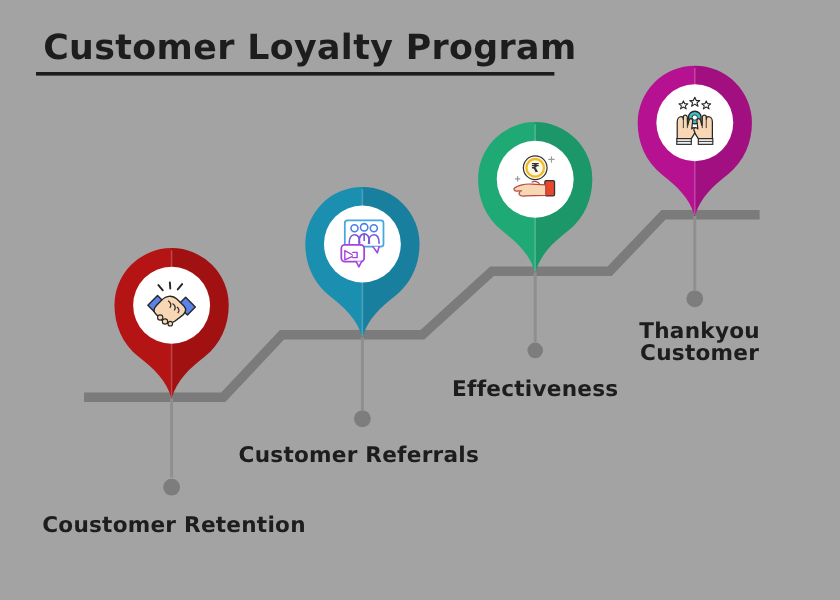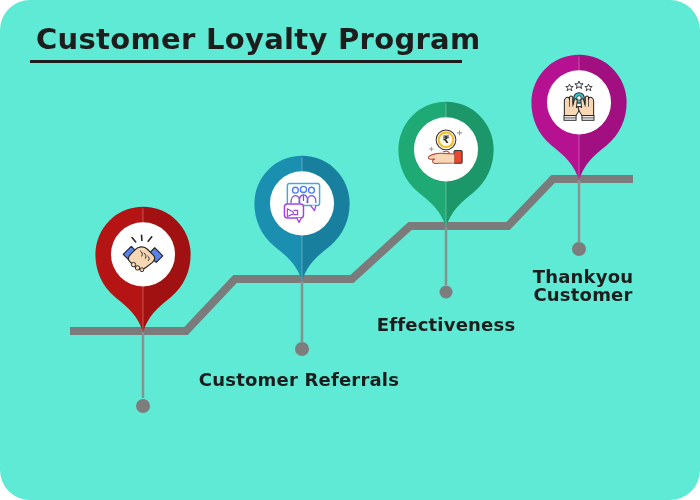--- a/index.html
+++ b/index.html
@@ -1,19 +1,18 @@
 <!DOCTYPE html>
 <html><head>
 <meta charset="utf-8">
 <style>
   html,body{margin:0;padding:0;background:#fff;}
   .canvas{
-    position:relative;width:700px;height:500px;background:#5eead4;overflow:hidden;
+    position:relative;width:700px;height:500px;background:#a3a3a3;overflow:hidden;
     font-family:"DejaVu Sans","Liberation Sans",sans-serif;
-    border-radius:30px;
   }
   .title{
     position:absolute;left:36px;top:22px;font-size:29px;font-weight:bold;
     color:#1d1d1d;letter-spacing:0.3px;white-space:nowrap;
   }
   .title-underline{
     position:absolute;left:30px;top:60px;width:432px;height:2.5px;background:#1d1d1d;
   }
   svg.layer{position:absolute;left:0;top:0;}
   svg.pin{position:absolute;}
@@ -136,20 +135,21 @@
         <path d="M12,50 L12,31 C12,27 14.5,25 16.5,25 C18,25 19,26.5 19,28.5 L19,25.5 C19,22.5 23,22.5 23.5,25.5 L24,35 L25.5,29 C26.5,26 30,27 29.5,30.5 L28.5,39 C30.5,36.5 33.8,37.5 33,40.5 C31.8,44.5 29.5,48 28,50 Z" fill="#f8d7b4" stroke="#272727" stroke-width="1.4" stroke-linejoin="round"></path>
         <path d="M19,29 L19,38 M23.5,27 L23.5,38" fill="none" stroke="#272727" stroke-width="1"></path>
         <rect x="11.5" y="50" width="16.5" height="6.5" fill="#f0f0f0" stroke="#272727" stroke-width="1.3"></rect>
         <line x1="11.5" y1="53.2" x2="28" y2="53.2" stroke="#272727" stroke-width="1"></line>
       </g>
       <use href="#icn4hand" transform="translate(64,0) scale(-1,1)"></use>
     </g>
   </svg>
 
   <div class="step-label" style="left:10px;top:429px">
+    <div>Coustomer Retention</div>
   </div>
   <div class="step-label" style="left:164px;top:371px">
     <div>Customer Referrals</div>
   </div>
   <div class="step-label" style="left:311px;top:316px">
     <div>Effectiveness</div>
   </div>
   <div class="step-label" style="left:448px;top:268px">
     <div>Thankyou</div>
     <div>Customer</div>

